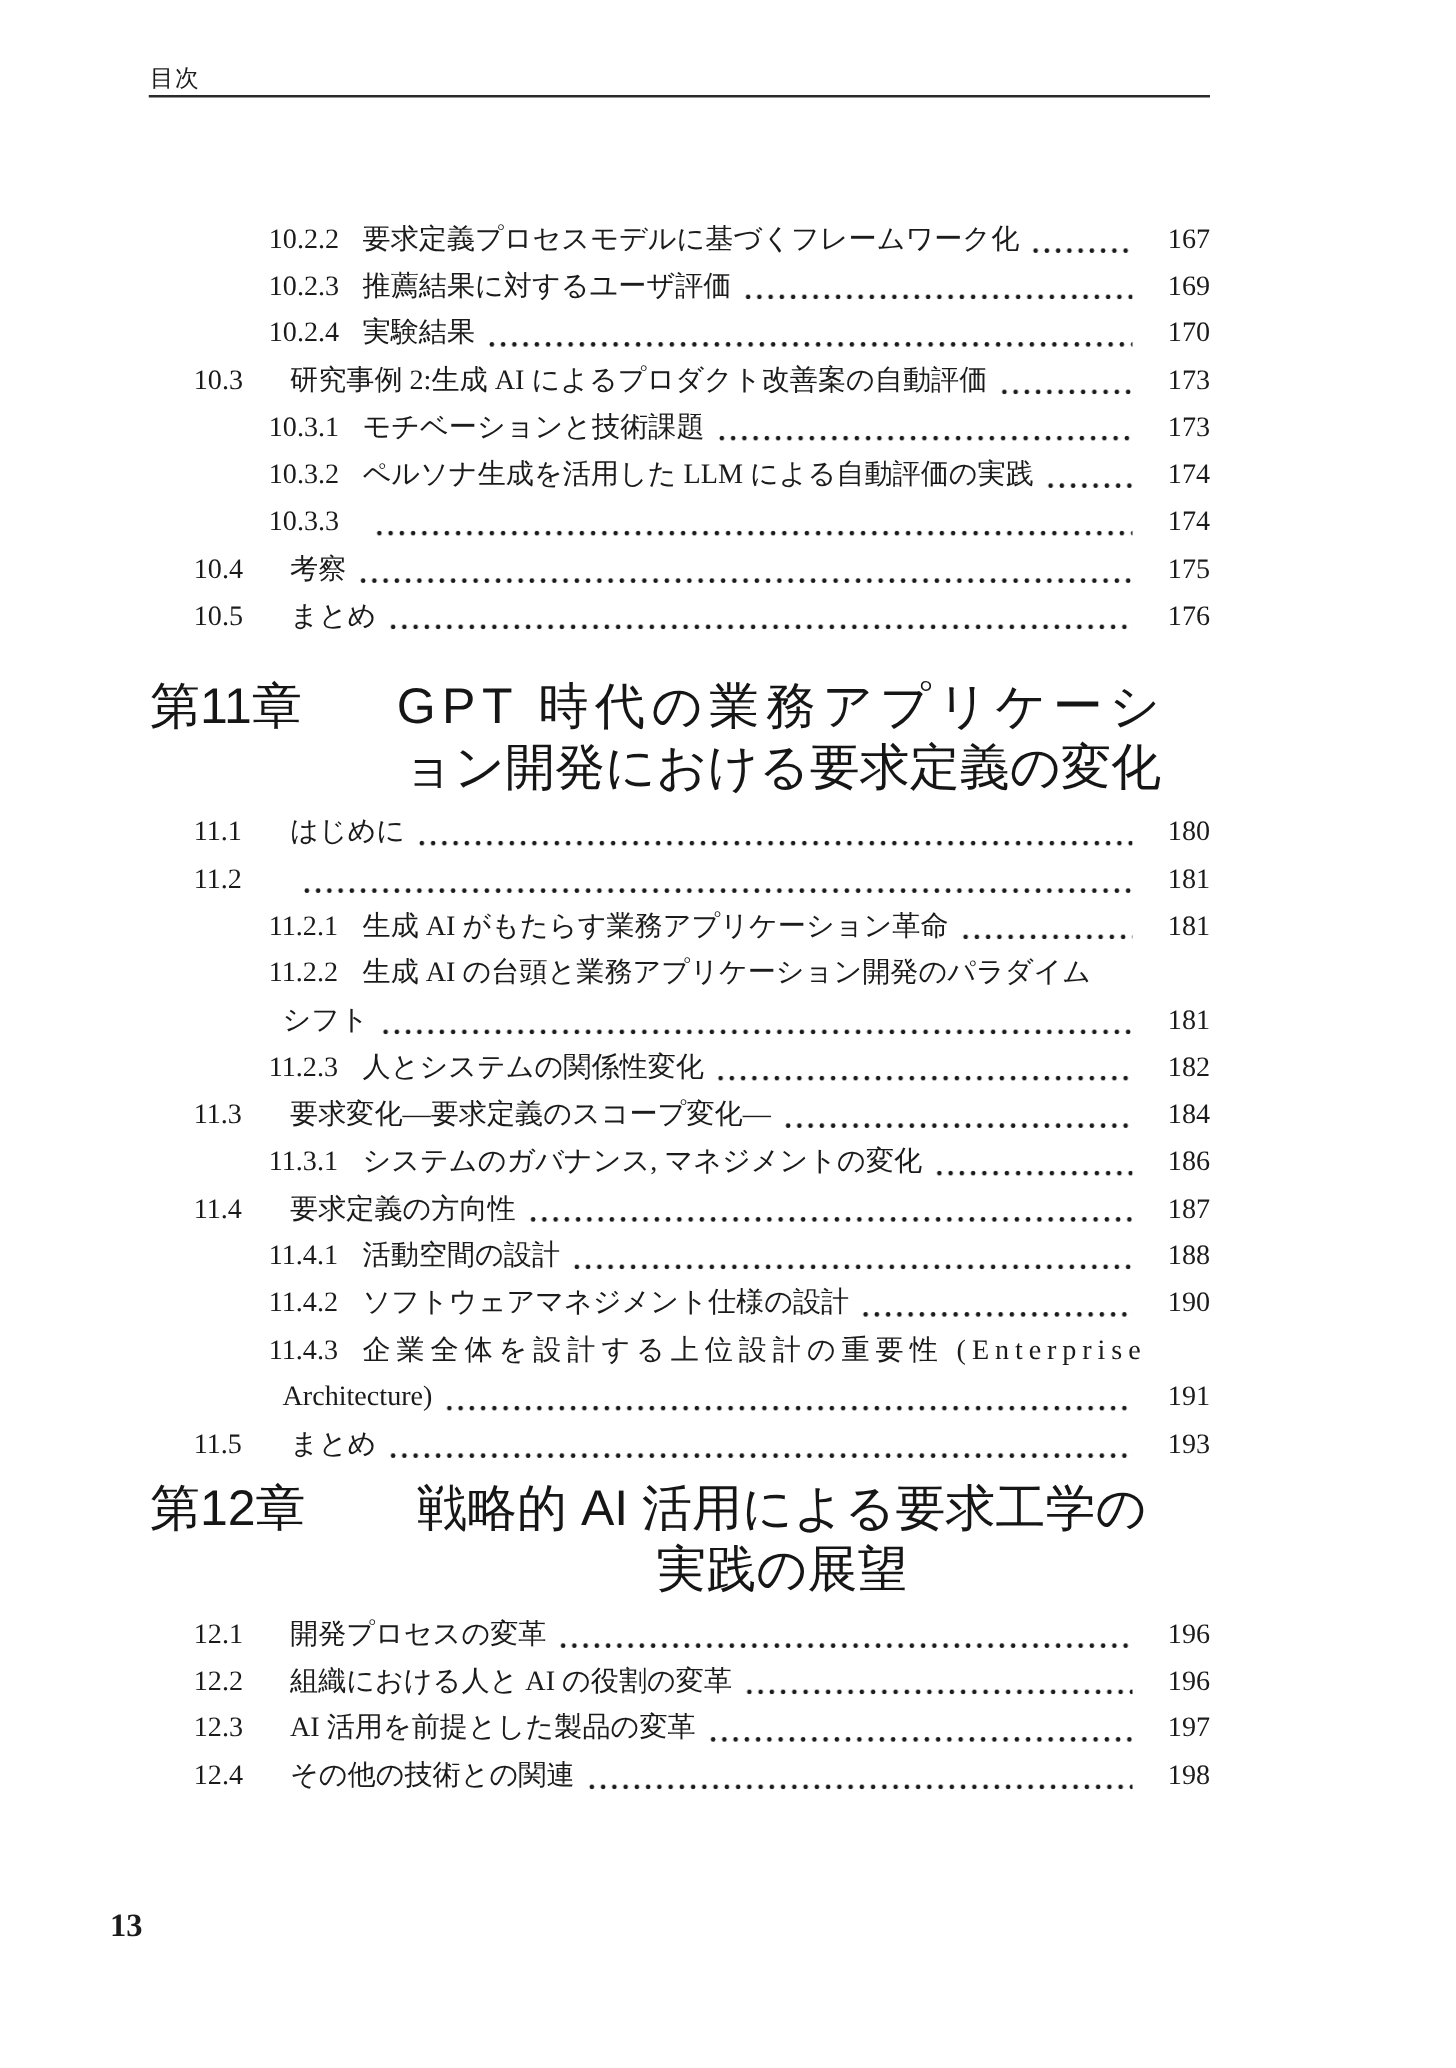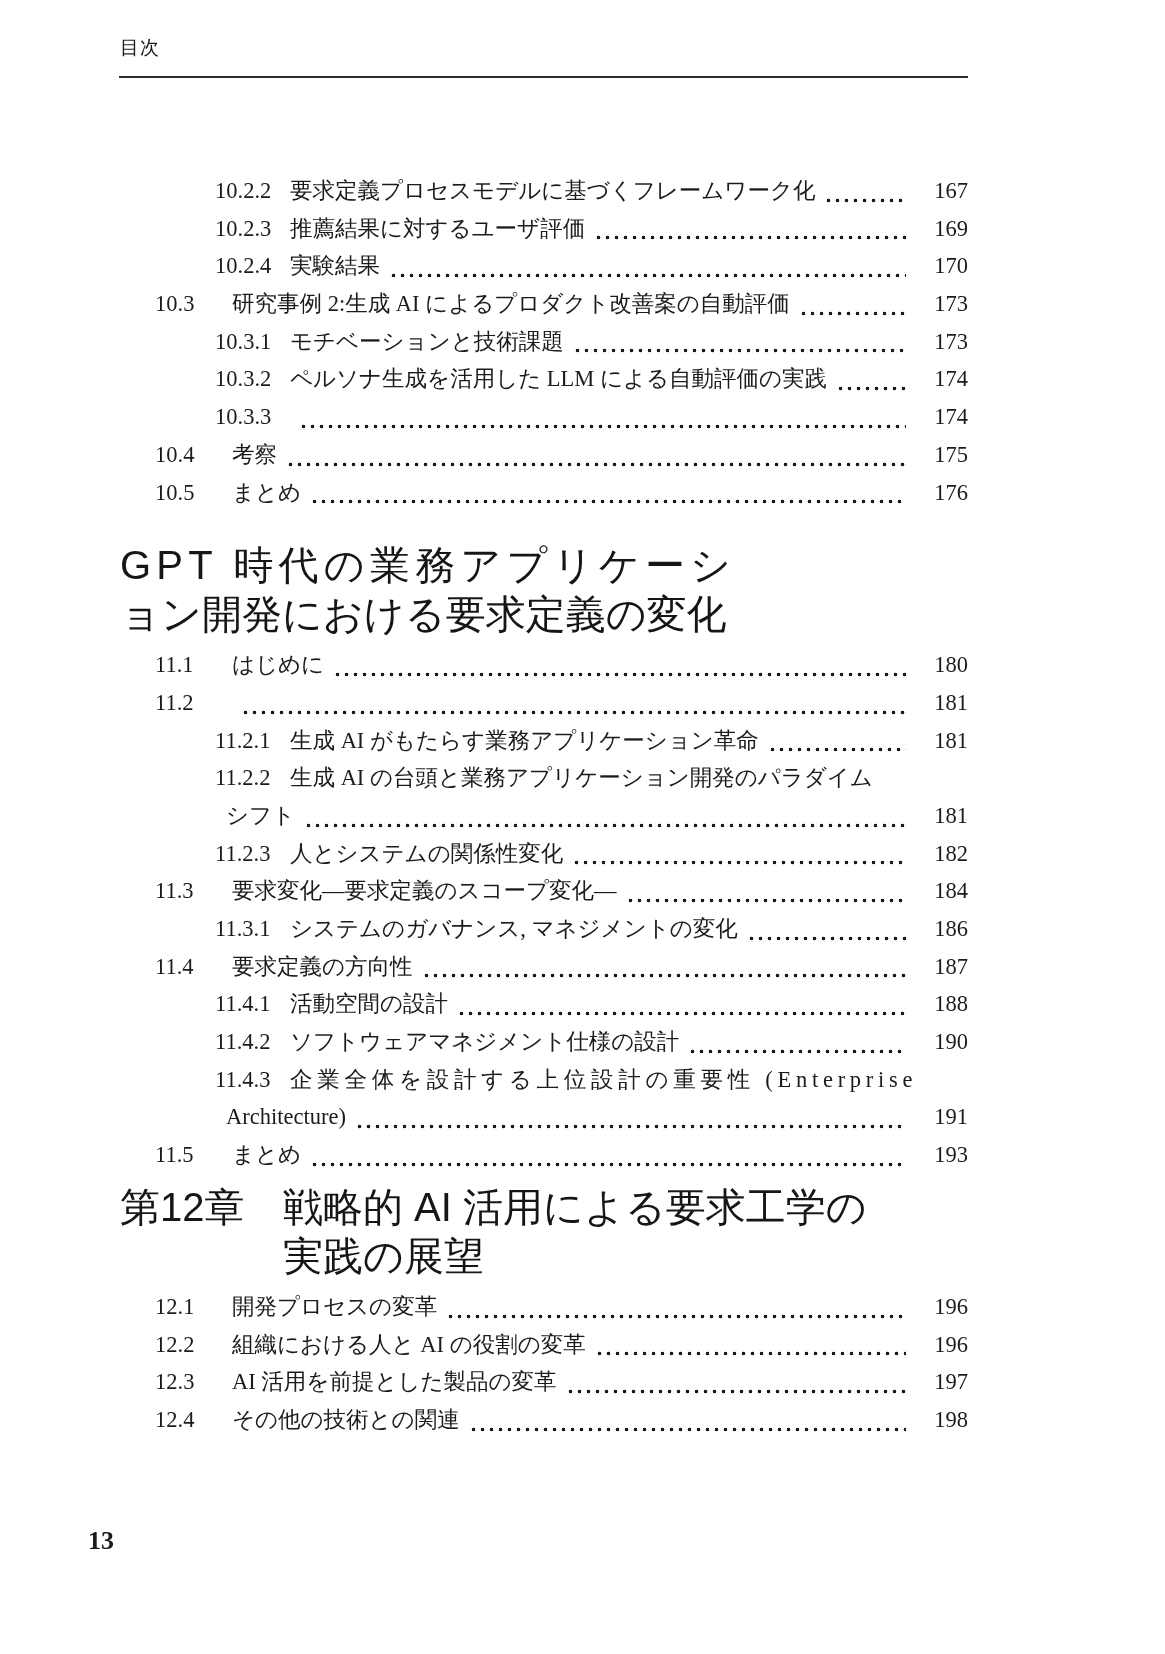--- a/index.html
+++ b/index.html
@@ -5,21 +5,21 @@
   html,body{margin:0;padding:0;background:#ffffff;}
   .page{
     position:relative;
     width:1165px;height:1654px;
     background:#ffffff;
     color:#1b1b1b;
     font-family:"Liberation Serif","DejaVu Serif",serif;
     overflow:hidden;
   }
   .hdr{
-    position:absolute;left:120px;top:35px;
+    position:absolute;left:120px;top:50px;
     font-family:"Liberation Sans","DejaVu Sans",sans-serif;
     font-size:19px;letter-spacing:1px;
   }
   .hdr-rule{
     position:absolute;left:119px;top:76px;width:849px;height:0;
     border-top:2px solid #2a2a2a;
   }
   .toc{
     position:absolute;left:120px;top:172px;width:848px;
   }
@@ -50,21 +50,21 @@
   .pg{flex:0 0 auto;width:50px;text-align:right;}
   .ch-heading{
     display:flex;
     margin-top:30px;margin-bottom:7px;
     font-family:"Liberation Sans","DejaVu Sans",sans-serif;
     font-size:40px;font-weight:500;line-height:49px;
     color:#161616;
   }
   .ch-heading.ch12{margin-top:9px;}
   .ch-num{flex:0 0 163px;}
-  .ch-lines{flex:1 1 auto;}
+  .ch-lines{flex:1 1 auto;text-align:center;}
   .ch-line{white-space:nowrap;}
   .ch-line.spread{letter-spacing:0.13em;}
   .footer-num{
     position:absolute;left:88px;top:1526px;
     font-size:26px;font-weight:bold;
   }
 </style>
 </head>
 <body>
 
@@ -119,20 +119,21 @@
         <span class="leader"></span>
         <span class="pg">175</span>
       </div>
       <div class="row sub2">
         <span class="num">10.5</span>
         <span class="title">まとめ</span>
         <span class="leader"></span>
         <span class="pg">176</span>
       </div>
       <div class="ch-heading">
+        <div class="ch-num">第11章</div>
         <div class="ch-lines">
           <div class="ch-line spread">GPT 時代の業務アプリケーシ</div>
           <div class="ch-line">ョン開発における要求定義の変化</div>
         </div>
       </div>
       <div class="row sub2">
         <span class="num">11.1</span>
         <span class="title">はじめに</span>
         <span class="leader"></span>
         <span class="pg">180</span>

